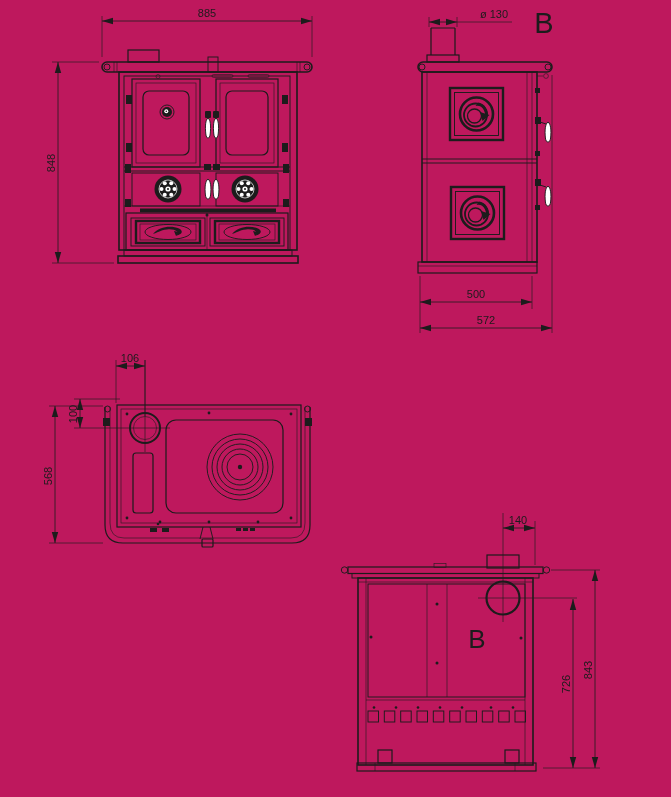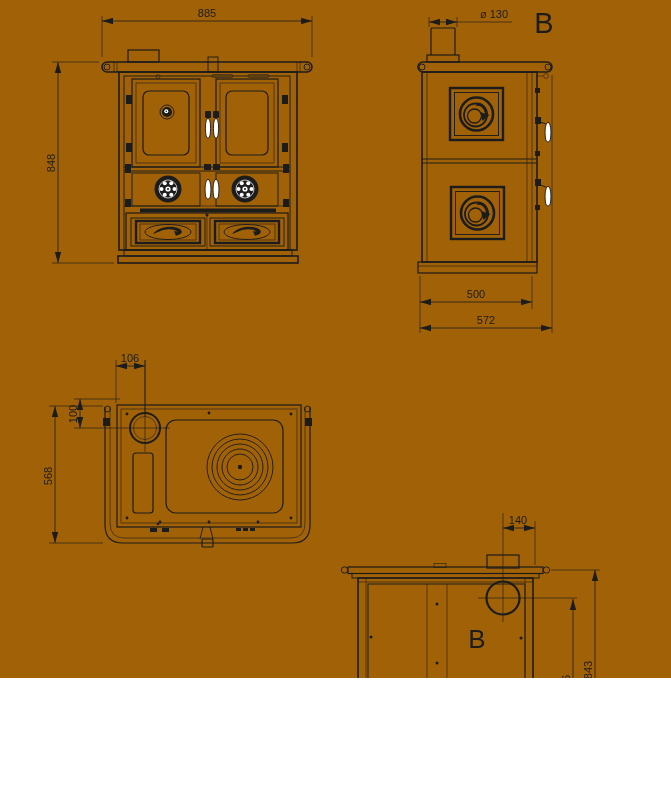--- a/index.html
+++ b/index.html
@@ -1,16 +1,16 @@
 <!DOCTYPE html>
 <html><head>
 <meta charset="utf-8">
 <style>
   html,body{margin:0;padding:0;background:#ffffff;}
-  .sheet{position:relative;width:671px;height:678px;background:#a16207;overflow:hidden;}
+  .sheet{position:relative;width:671px;height:797px;background:#be185d;overflow:hidden;}
   svg{display:block;}
   .ln{stroke:#1c1c1c;fill:none;stroke-linecap:butt;stroke-linejoin:miter;}
   .lw2{stroke-width:1.6;}
   .lw15{stroke-width:1.2;}
   .lw1{stroke-width:0.95;}
   .lw07{stroke-width:0.6;}
   .thin{stroke:#1c1c1c;fill:none;stroke-width:0.65;}
   .dimline{stroke:#1c1c1c;fill:none;stroke-width:0.8;marker-start:url(#arw);marker-end:url(#arw);}
   .fillk{fill:#1c1c1c;stroke:none;}
   text{font-family:"Liberation Sans","DejaVu Sans",sans-serif;font-size:11px;fill:#1c1c1c;}

